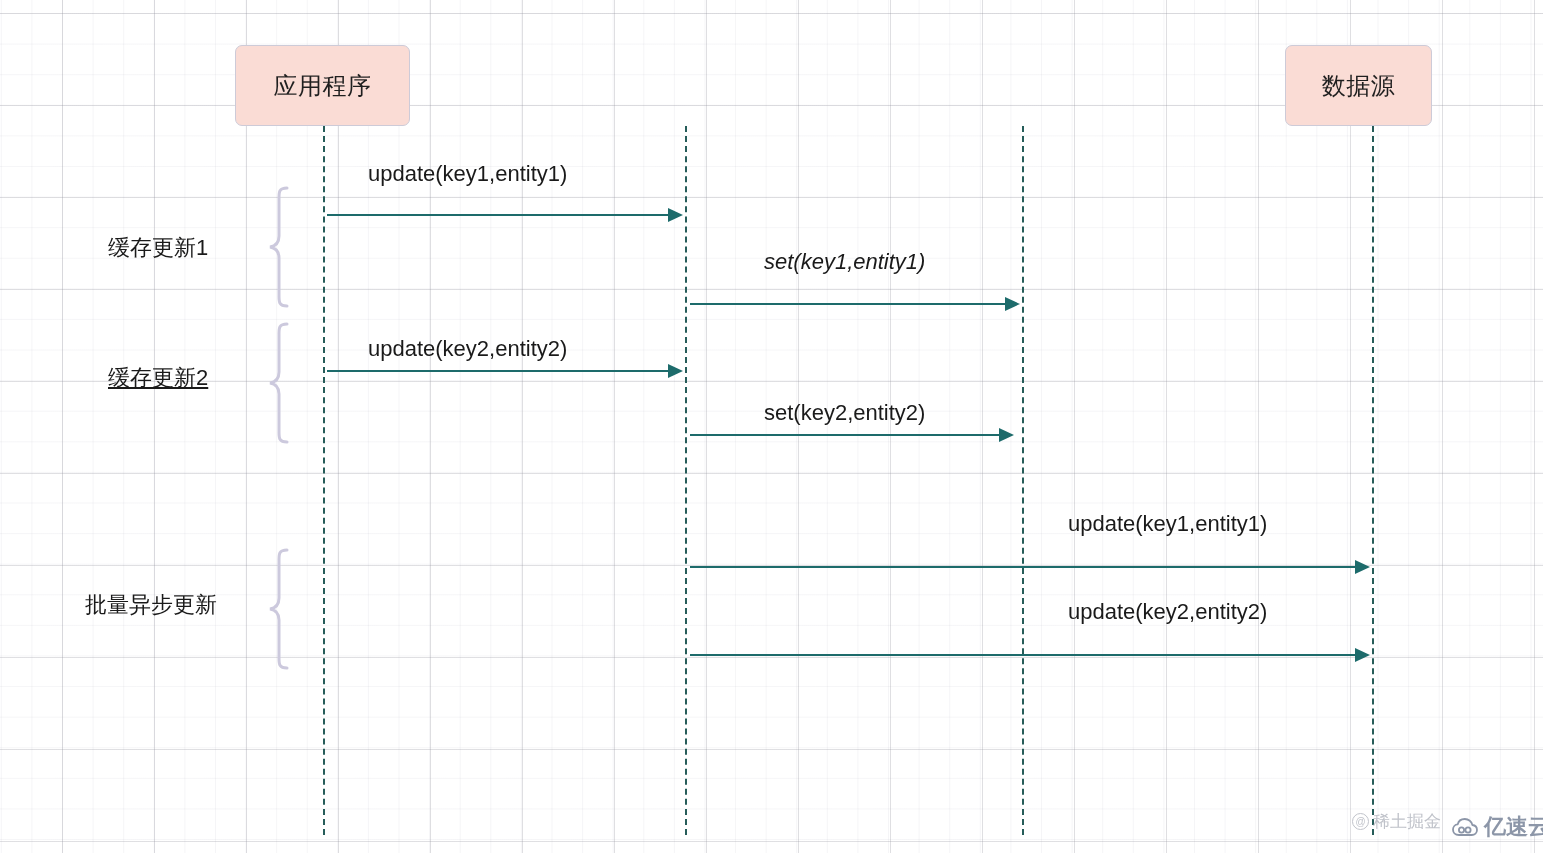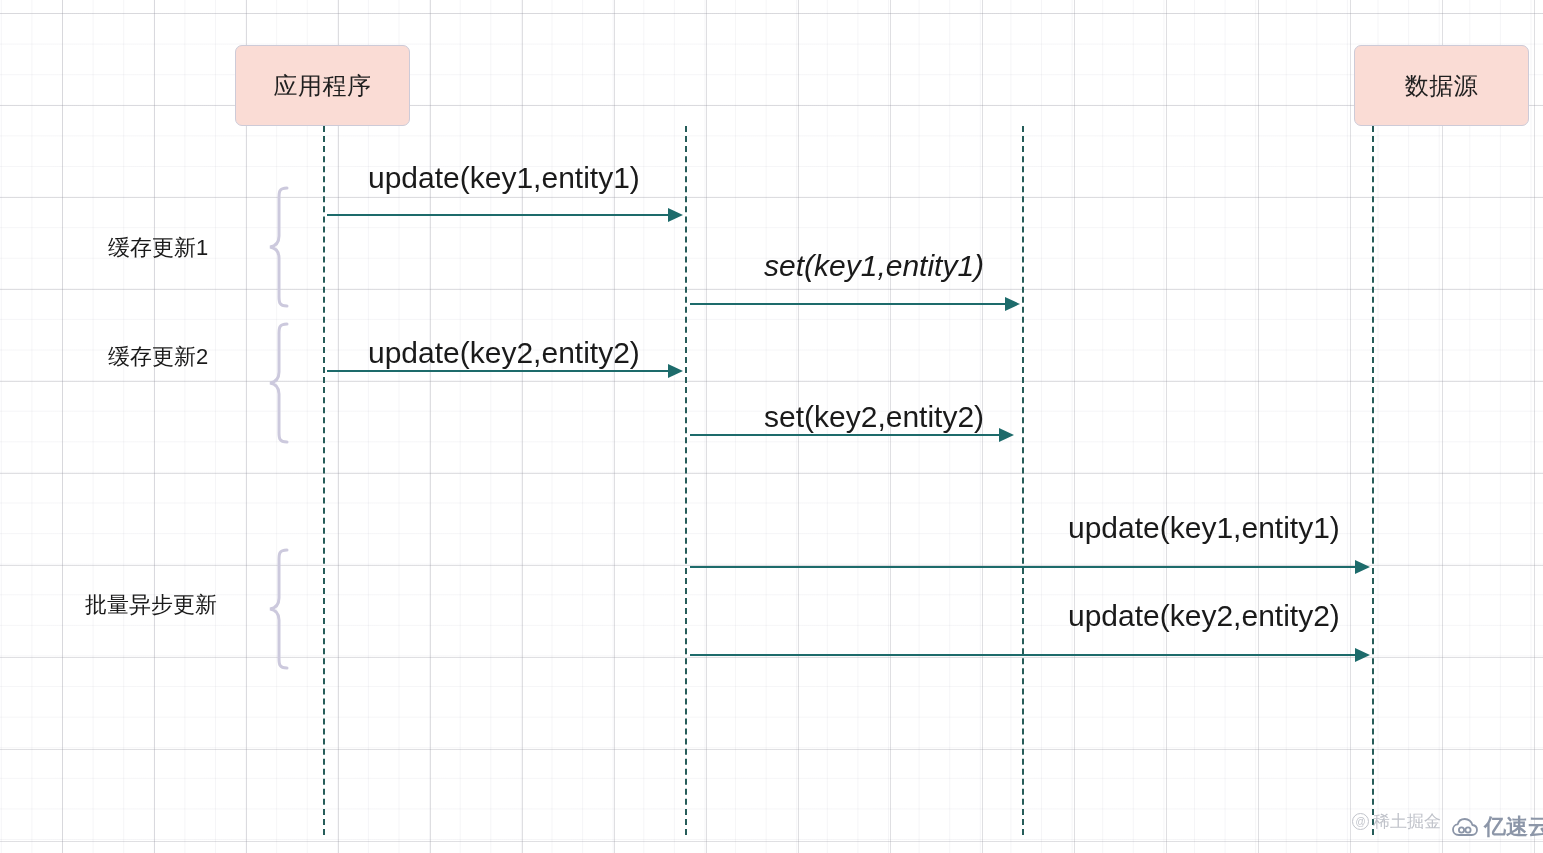--- a/index.html
+++ b/index.html
@@ -56,21 +56,21 @@
   .msg-head {
     position: absolute;
     width: 0;
     height: 0;
     border-top: 7px solid transparent;
     border-bottom: 7px solid transparent;
     border-left: 15px solid #1d6b6b;
   }
   .msg-label {
     position: absolute;
-    font-size: 30px;
+    font-size: 22px;
     color: #1a1a1a;
     white-space: nowrap;
   }
 
   
   .brace {
     position: absolute;
     color: #ccc9dd;
     overflow: visible;
   }
@@ -118,21 +118,21 @@
 <body>
 
 <div id="canvas">
 
   <div class="lifeline" style="left:323px; top:126px; height:709px;"></div>
   <div class="lifeline" style="left:685px; top:126px; height:709px;"></div>
   <div class="lifeline" style="left:1022px; top:126px; height:709px;"></div>
   <div class="lifeline" style="left:1372px; top:126px; height:709px;"></div>
 
   <div class="participant" style="left:235px; top:45px; width:175px; height:81px;">应用程序</div>
-  <div class="participant" style="left:1354px; top:45px; width:175px; height:81px;">数据源</div>
+  <div class="participant" style="left:1285px; top:45px; width:147px; height:81px;">数据源</div>
 
   <div class="msg-label" style="left:368px; top:161px;">update(key1,entity1)</div>
   <div class="msg-line" style="left:327px; top:214px; width:341px;"></div>
   <div class="msg-head" style="left:668px; top:208px;"></div>
 
   <div class="msg-label" style="left:764px; top:249px;font-style:italic;">set(key1,entity1)</div>
   <div class="msg-line" style="left:690px; top:303px; width:315px;"></div>
   <div class="msg-head" style="left:1005px; top:297px;"></div>
 
   <div class="msg-label" style="left:368px; top:336px;">update(key2,entity2)</div>
@@ -151,21 +151,21 @@
   <div class="msg-line" style="left:690px; top:654px; width:665px;"></div>
   <div class="msg-head" style="left:1355px; top:648px;"></div>
 
   <div class="group-label" style="left:108px; top:233px;">缓存更新1</div>
   <div class="brace" style="left:266px; top:186px; width:26px; height:122px;">
     <svg width="26" height="122" viewBox="0 0 26 122" fill="none" xmlns="http://www.w3.org/2000/svg">
       <path d="M21 2 C13 2 13 6 13 12 L13 50 C13 57 10 60 4 61 C10 62 13 65 13 72 L13 110 C13 116 13 120 21 120" stroke="#ccc9dd" stroke-width="3" stroke-linecap="round" fill="none"></path>
     </svg>
   </div>
 
-  <div class="group-label" style="left:108px; top:342px;">缓存更新2</div>
+  <div class="group-label" style="left:108px; top:363px;text-decoration:underline;">缓存更新2</div>
   <div class="brace" style="left:266px; top:322px; width:26px; height:122px;">
     <svg width="26" height="122" viewBox="0 0 26 122" fill="none" xmlns="http://www.w3.org/2000/svg">
       <path d="M21 2 C13 2 13 6 13 12 L13 50 C13 57 10 60 4 61 C10 62 13 65 13 72 L13 110 C13 116 13 120 21 120" stroke="#ccc9dd" stroke-width="3" stroke-linecap="round" fill="none"></path>
     </svg>
   </div>
 
   <div class="group-label" style="left:85px; top:590px;text-align:center;">批量异步更新</div>
   <div class="brace" style="left:266px; top:548px; width:26px; height:122px;">
     <svg width="26" height="122" viewBox="0 0 26 122" fill="none" xmlns="http://www.w3.org/2000/svg">
       <path d="M21 2 C13 2 13 6 13 12 L13 50 C13 57 10 60 4 61 C10 62 13 65 13 72 L13 110 C13 116 13 120 21 120" stroke="#ccc9dd" stroke-width="3" stroke-linecap="round" fill="none"></path>

